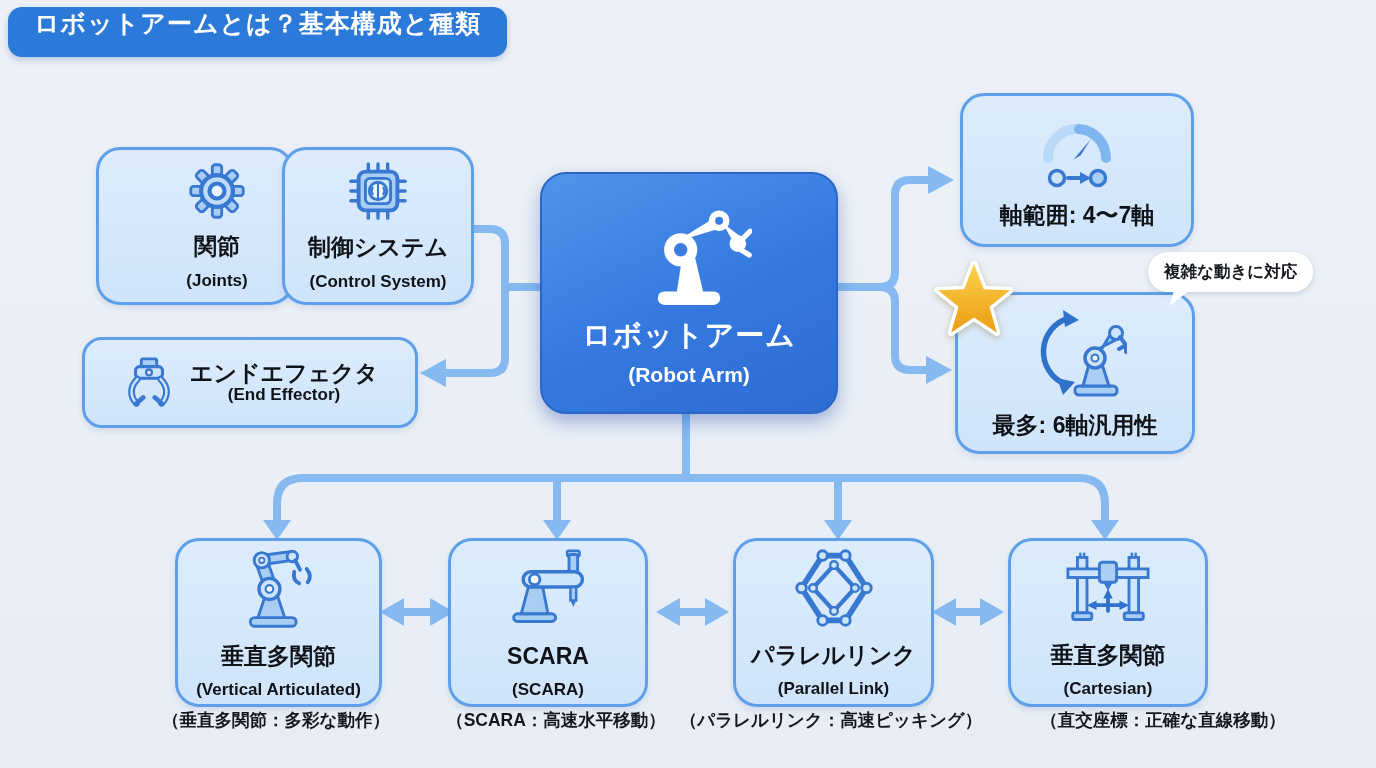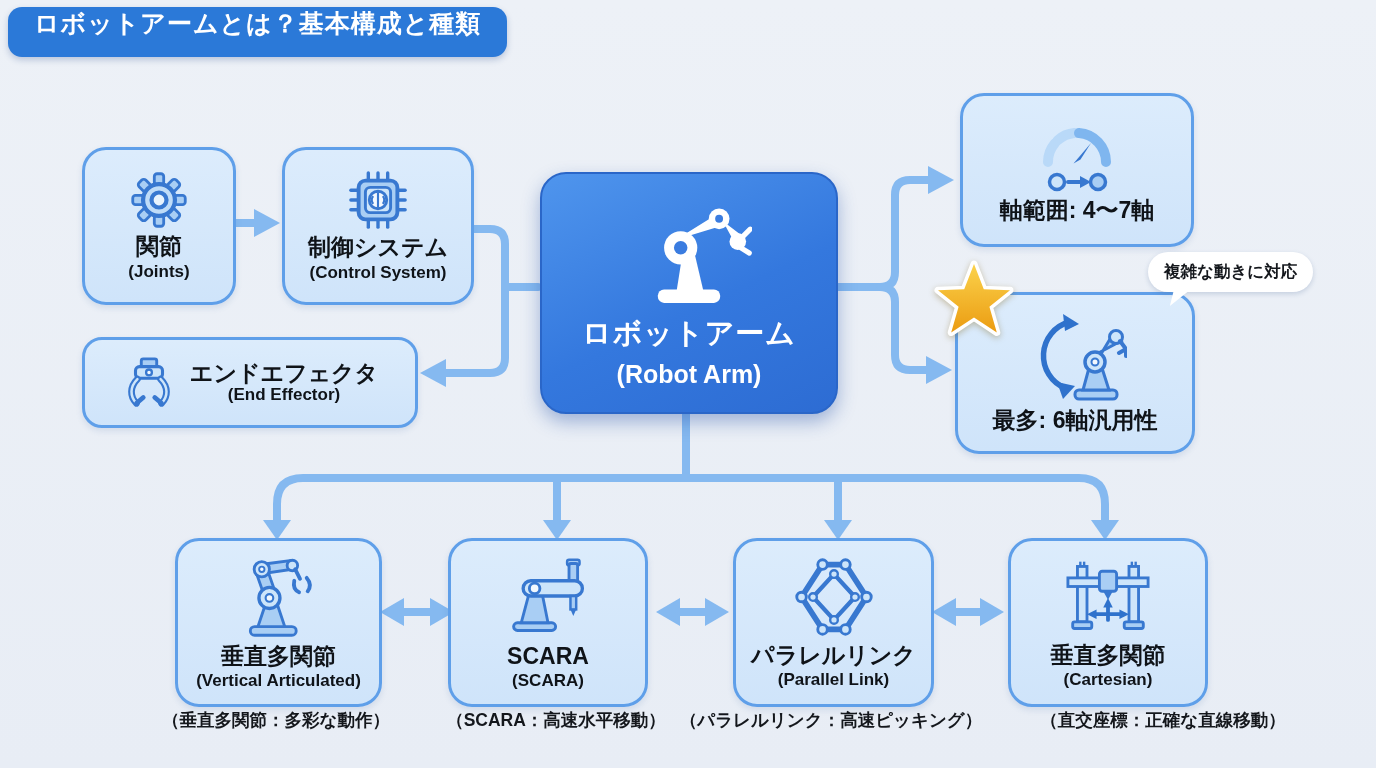--- a/index.html
+++ b/index.html
@@ -17,34 +17,34 @@
     display:flex;align-items:flex-start;padding:0 26px;
     background:#2b79d8;border-radius:14px;
     color:#fff;font-size:25px;font-weight:bold;letter-spacing:1px;
     box-shadow:0 3px 6px rgba(30,70,140,.25);
   }
   .node{
     position:absolute;
     background:linear-gradient(180deg,#dcecfc 0%,#cfe4fa 100%);
     border:3px solid #5f9fe9;border-radius:24px;
     display:flex;flex-direction:column;align-items:center;justify-content:center;
-    gap:3px;box-shadow:0 3px 6px rgba(60,100,160,.14);
+    gap:12px;box-shadow:0 3px 6px rgba(60,100,160,.14);
   }
   .node.row{flex-direction:row;gap:14px;}
   .lbl{font-weight:bold;font-size:23px;color:#0f1318;line-height:1.15;text-align:center;}
   .sub{font-weight:bold;font-size:17px;color:#0f1318;line-height:1.1;text-align:center;}
   .center-node{
     position:absolute;left:540px;top:172px;width:294px;height:238px;
     background:linear-gradient(155deg,#4f95ed 0%,#3478de 55%,#2d6cd3 100%);
     border:2px solid #2a66c8;border-radius:26px;
     display:flex;flex-direction:column;align-items:center;justify-content:center;gap:11px;
     box-shadow:0 8px 18px rgba(35,80,165,.38);
   }
   .center-node .lbl{color:#fff;font-size:29px;letter-spacing:1px;}
-  .center-node .sub{color:#fff;font-size:25px;}
+  .center-node .sub{color:#fff;font-size:21px;}
   .caption{
     position:absolute;top:708px;width:320px;transform:translateX(-50%);
     text-align:center;font-weight:bold;font-size:17.5px;color:#14171c;
   }
   .star{position:absolute;left:934px;top:259px;width:80px;height:80px;
     filter:drop-shadow(0 2px 3px rgba(120,90,10,.35));}
   .bubble{
     position:absolute;left:1148px;top:252px;height:40px;padding:0 16px;
     background:#fff;border-radius:20px;display:flex;align-items:center;
     font-weight:bold;font-size:16.5px;color:#14171c;
@@ -91,21 +91,21 @@
       <polygon points="705,598 729,612 705,626"></polygon>
       <polygon points="956,598 932,612 956,626"></polygon>
       <polygon points="980,598 1004,612 980,626"></polygon>
     </g>
   </svg>
 
   <div class="badge">
     <span>ロボットアームとは？基本構成と種類</span>
   </div>
 
-  <div class="node" style="left:82px;top:147px;width:148px;height:152px;">
+  <div class="node" style="left:96px;top:147px;width:148px;height:152px;padding-left:44px;">
     <svg width="60" height="60" viewBox="0 0 64 64">
       <g fill="#a9cef4" stroke="#3878d0" stroke-width="3">
         <rect x="27" y="4" width="10" height="12" rx="3"></rect>
         <rect x="27" y="4" width="10" height="12" rx="3" transform="rotate(45 32 32)"></rect>
         <rect x="27" y="4" width="10" height="12" rx="3" transform="rotate(90 32 32)"></rect>
         <rect x="27" y="4" width="10" height="12" rx="3" transform="rotate(135 32 32)"></rect>
         <rect x="27" y="4" width="10" height="12" rx="3" transform="rotate(180 32 32)"></rect>
         <rect x="27" y="4" width="10" height="12" rx="3" transform="rotate(225 32 32)"></rect>
         <rect x="27" y="4" width="10" height="12" rx="3" transform="rotate(270 32 32)"></rect>
         <rect x="27" y="4" width="10" height="12" rx="3" transform="rotate(315 32 32)"></rect>

